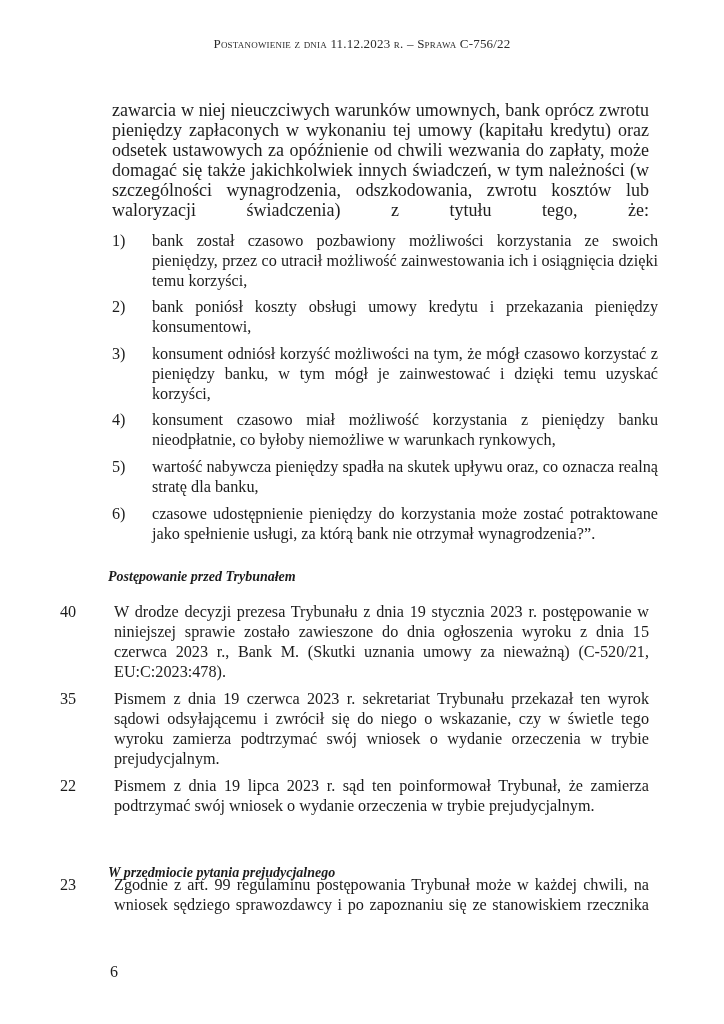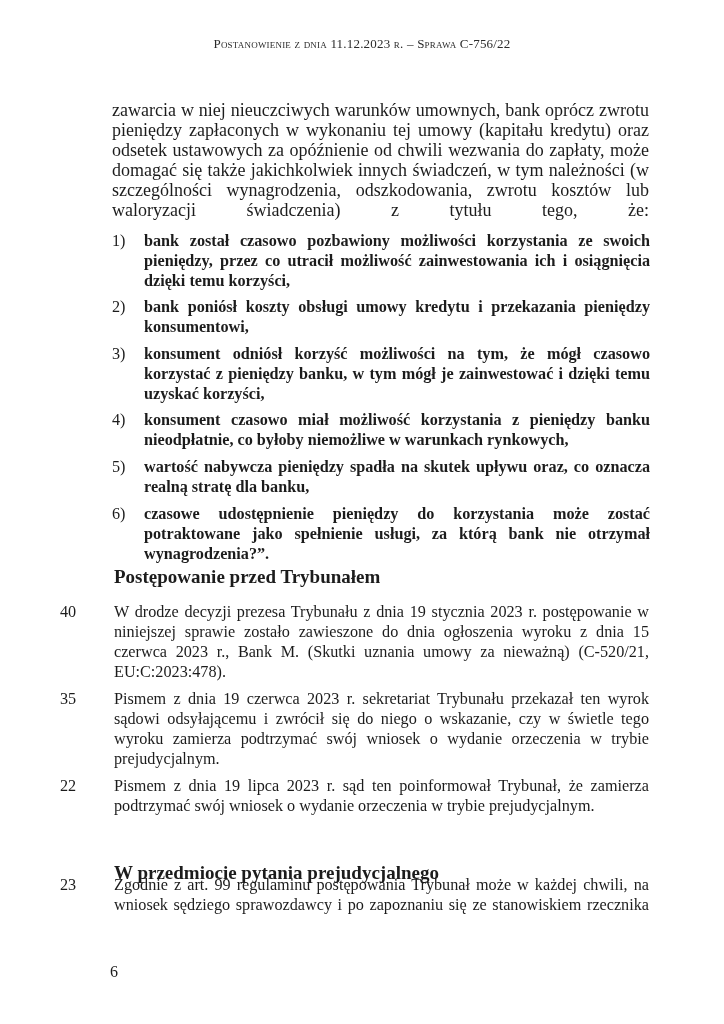--- a/index.html
+++ b/index.html
@@ -4,22 +4,22 @@
 <style>
   html, body { margin: 0; padding: 0; background: #ffffff; }
   body { width: 724px; height: 1024px; position: relative; overflow: hidden;
          font-family: "Liberation Serif", "DejaVu Serif", serif; color: #1c1c1c; }
   .header { position: absolute; top: 36px; left: 0; width: 724px; text-align: center;
             font-size: 13px; letter-spacing: 0.2px; font-variant: small-caps; color: #2a2a2a; }
   .block { position: absolute; left: 112px; width: 537px; font-size: 18px; line-height: 20px;
            text-align: justify; }
   .list-item { position: absolute; left: 112px; width: 537px; font-size: 16.2px; line-height: 20px; }
   .list-item .num { position: absolute; left: 0; top: 0; }
-  .list-item .txt { position: absolute; left: 32px; width: 506px; text-align: justify; font-weight: bold; }
-  .heading { position: absolute; left: 114px; font-size: 19px; font-weight: bold; line-height: 20px; }
+  .list-item .txt { position: absolute; left: 40px; width: 506px; text-align: justify; }
+  .heading { position: absolute; left: 108px; font-size: 14px; font-weight: bold; line-height: 20px; font-style: italic; }
   .para { position: absolute; left: 60px; width: 589px; font-size: 16.2px; line-height: 20px; }
   .para .pnum { position: absolute; left: 0; top: 0; }
   .para .ptxt { position: absolute; left: 54px; width: 535px; text-align: justify; }
   .page-num { position: absolute; left: 110px; top: 963px; font-size: 16px; }
   .just-last::after { content: ""; display: inline-block; width: 100%; }
 </style>
 </head>
 <body>
 
 <div class="header">Postanowienie z dnia 11.12.2023 r. – Sprawa C-756/22</div>

